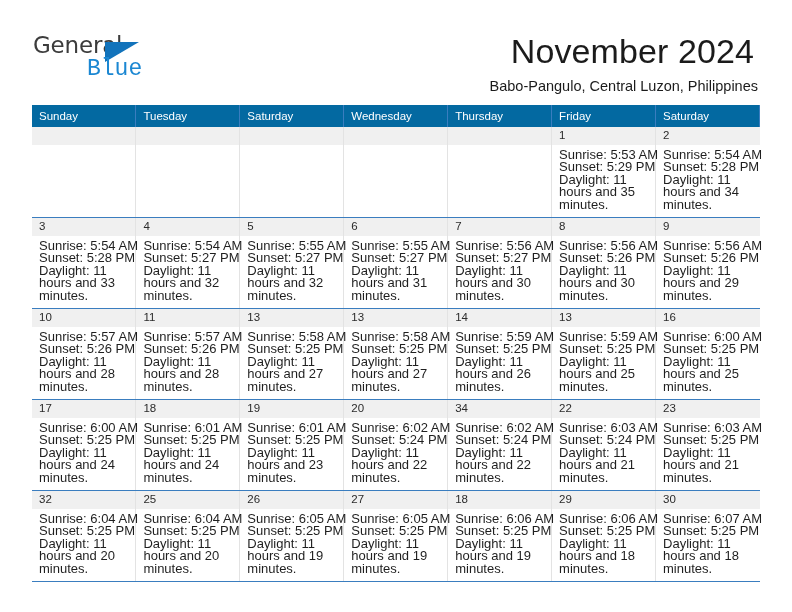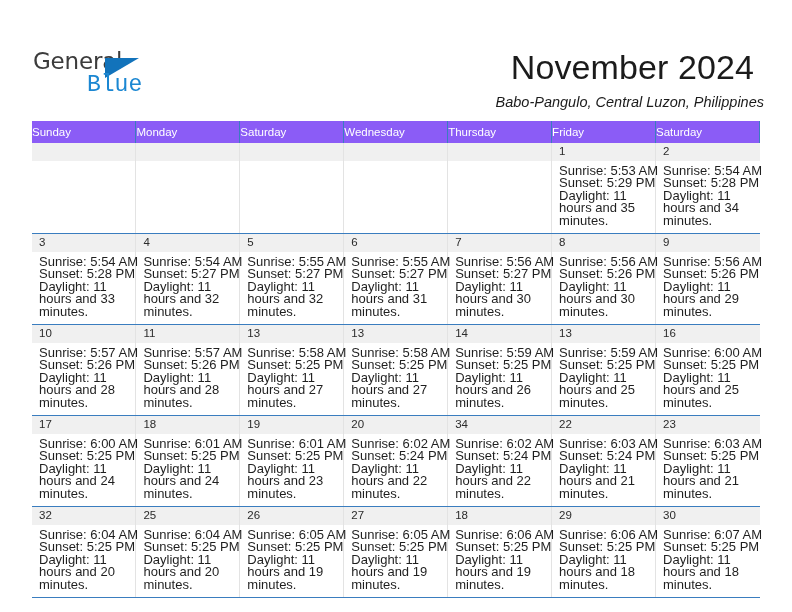--- a/index.html
+++ b/index.html
@@ -19,21 +19,20 @@
     width: 792px;
     height: 612px;
     box-sizing: border-box;
   }
 
   
   .top {
     position: relative;
     height: 74px;
     padding: 0;
-    margin-top: 16px;
   }
   .logo {
     position: absolute;
     left: 33px;
     top: 34px;
     width: 180px;
     height: 50px;
     line-height: 1;
     user-select: none;
   }
@@ -67,44 +66,43 @@
     right: 38px;
     top: 32px;
     font-size: 34px;
     color: #1b1b1b;
     font-weight: normal;
     letter-spacing: 0.1px;
     white-space: nowrap;
   }
   .subtitle {
     position: absolute;
-    right: 28px;
+    right: 34px;
     top: 78px;
     font-size: 14.5px;
     color: #1b1b1b;
     white-space: nowrap;
-    font-style: italic;
   }
 
   
   .cal {
     position: absolute;
     left: 32px;
     top: 105px;
     width: 728px;
     border-collapse: collapse;
     table-layout: fixed;
   }
   .cal th {
-    background: #8b5cf6;
+    background: #0369a1;
     color: #ffffff;
     font-size: 11.5px;
     font-weight: normal;
     text-align: left;
-    padding: 5px 0 5px 0;
+    padding: 5px 0 5px 7px;
     height: 11px;
     border-right: 1px solid #3a7dbf;
   }
   .cal td {
     vertical-align: top;
     padding: 0;
     width: 104px;
     height: 90px;
     border-bottom: 1.5px solid #3a7dbf;
     border-right: 1px solid #e3e3e3;
@@ -143,21 +141,21 @@
       <span class="logo-blue">Blue</span>
     </div>
     <div class="title">November 2024</div>
     <div class="subtitle">Babo-Pangulo, Central Luzon, Philippines</div>
   </div>
 
   <table class="cal">
     <thead>
       <tr id="hdr-row">
           <th>Sunday</th>
-          <th>Monday</th>
+          <th>Tuesday</th>
           <th>Saturday</th>
           <th>Wednesday</th>
           <th>Thursday</th>
           <th>Friday</th>
           <th>Saturday</th>
         </tr>
     </thead>
     <tbody id="cal-body">
         <tr>
           <td class="empty">

